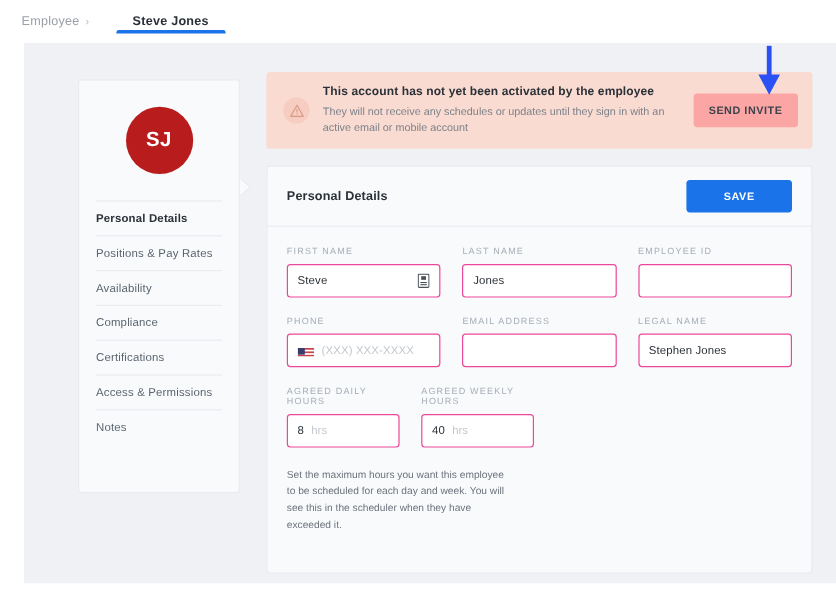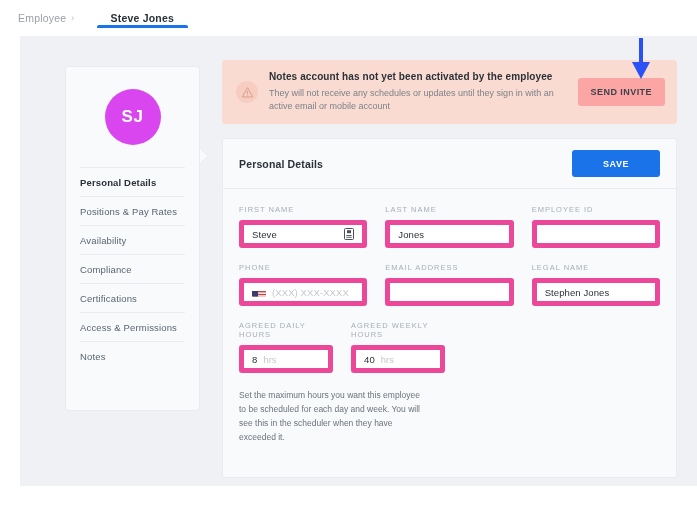--- a/index.html
+++ b/index.html
@@ -91,21 +91,21 @@
 
   .avatar-wrap {
     height: 100px;
     display: flex;
     align-items: center;
     justify-content: center;
   }
   .avatar {
     width: 56px; height: 56px;
     border-radius: 50%;
-    background: #d946ef;
+    background: #b91c1c;
     color: #ffffff;
     font-size: 17px;
     font-weight: bold;
     letter-spacing: .5px;
     display: flex;
     align-items: center;
     justify-content: center;
   }
 
   .nav-list { padding: 0 14px; }
@@ -242,21 +242,21 @@
     color: #a7aeb6;
     letter-spacing: 1px;
     margin-bottom: 6px;
     text-transform: uppercase;
   }
 
   .input {
     position: relative;
     height: 28px;
     background: #ffffff;
-    border: 5px solid #ec4899;
+    border: 1px solid #ec4899;
     border-radius: 3px;
     display: flex;
     align-items: center;
     padding: 0 8px;
     gap: 6px;
   }
   .input-value {
     font-size: 9.5px;
     color: #2b3138;
     letter-spacing: .1px;
@@ -340,21 +340,21 @@
 
       <div class="alert">
         <div class="alert-icon">
           <svg width="13" height="13" viewBox="0 0 16 16" aria-hidden="true">
             <path d="M8 2 L14.5 13.5 L1.5 13.5 Z" fill="none" stroke="#d79a86" stroke-width="1.1" stroke-linejoin="round"></path>
             <rect x="7.45" y="6" width="1.1" height="3.6" fill="#d79a86"></rect>
             <rect x="7.45" y="10.5" width="1.1" height="1.1" fill="#d79a86"></rect>
           </svg>
         </div>
         <div class="alert-text">
-          <div class="alert-title">Notes account has not yet been activated by the employee</div>
+          <div class="alert-title">This account has not yet been activated by the employee</div>
           <div class="alert-sub">They will not receive any schedules or updates until they sign in with an active email or mobile account</div>
         </div>
         <button class="send-invite">SEND INVITE</button>
       </div>
 
       <div class="details-card">
 
         <div class="details-head">
           <div class="details-title">Personal Details</div>
           <button class="save-btn">SAVE</button>

